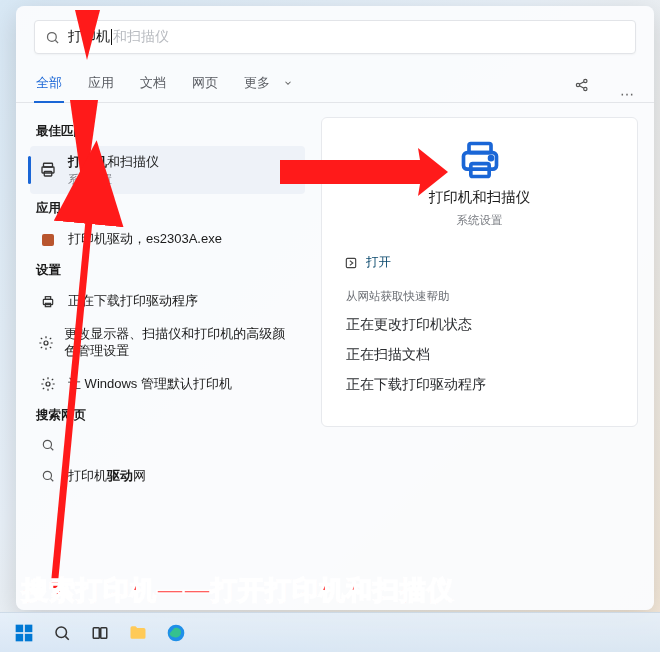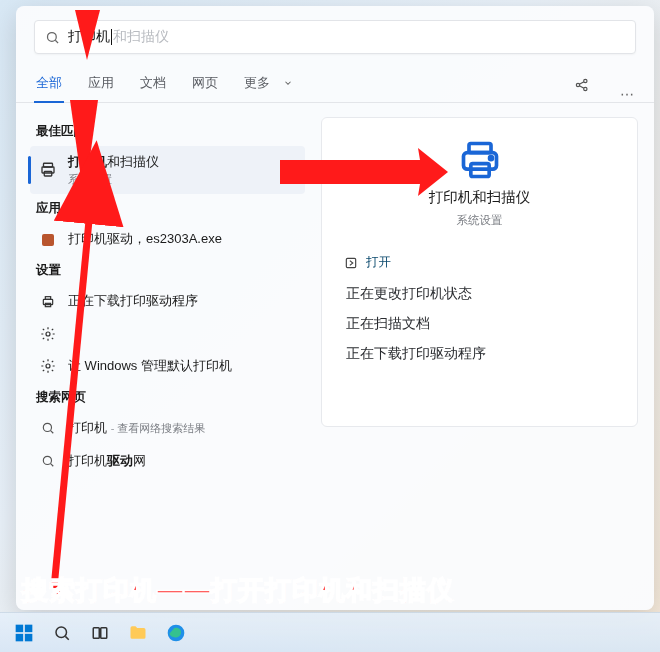--- a/index.html
+++ b/index.html
@@ -175,44 +175,40 @@
         </span>
         <div class="txt">正在下载打印驱动程序</div>
       </div>
       <div class="item">
         <span class="icon">
           <svg width="16" height="16" viewBox="0 0 24 24" fill="none" stroke="#333" stroke-width="1.8">
               <circle cx="12" cy="12" r="3"></circle>
               <path d="M12 2v3M12 19v3M4.2 4.2l2.1 2.1M17.7 17.7l2.1 2.1M2 12h3M19 12h3M4.2 19.8l2.1-2.1M17.7 6.3l2.1-2.1"></path>
             </svg>
         </span>
+        <div class="txt">更改显示器、扫描仪和打印机的高级颜色管理设置</div>
       </div>
       <div class="item">
         <span class="icon">
           <svg width="16" height="16" viewBox="0 0 24 24" fill="none" stroke="#333" stroke-width="1.8">
               <circle cx="12" cy="12" r="3"></circle>
               <path d="M12 2v3M12 19v3M4.2 4.2l2.1 2.1M17.7 17.7l2.1 2.1M2 12h3M19 12h3M4.2 19.8l2.1-2.1M17.7 6.3l2.1-2.1"></path>
             </svg>
         </span>
         <div class="txt">让 Windows 管理默认打印机</div>
       </div>
 
       <div class="section-hdr">搜索网页</div>
       <div class="item">
         <span class="icon">
           <svg width="14" height="14" viewBox="0 0 24 24" fill="none" stroke="#555" stroke-width="2">
               <circle cx="11" cy="11" r="7"></circle>
               <line x1="21" y1="21" x2="16.5" y2="16.5"></line>
             </svg>
         </span>
-        <div class="txt">
-          <span>打印机</span>
-          <span style="color:#9a9da3;font-size:11px;"> - </span>
-          <span class="sub" style="display:inline">查看网络搜索结果</span>
-        </div>
       </div>
       <div class="item">
         <span class="icon">
           <svg width="14" height="14" viewBox="0 0 24 24" fill="none" stroke="#555" stroke-width="2">
               <circle cx="11" cy="11" r="7"></circle>
               <line x1="21" y1="21" x2="16.5" y2="16.5"></line>
             </svg>
         </span>
         <div class="txt">
           <span>打印机</span><span style="font-weight:600">驱动</span><span>网</span>
@@ -232,20 +228,21 @@
           <div class="panel-title">打印机和扫描仪</div>
           <div class="panel-sub">系统设置</div>
         </div>
         <div class="open-row">
           <svg width="14" height="14" viewBox="0 0 24 24" fill="none" stroke="#444" stroke-width="2">
               <rect x="4" y="4" width="16" height="16" rx="2"></rect>
               <polyline points="10 8 15 12 10 16" fill="none"></polyline>
             </svg>
           <span>打开</span>
         </div>
+        <div class="help-hdr">从网站获取快速帮助</div>
         <div class="help-item">正在更改打印机状态</div>
         <div class="help-item">正在扫描文档</div>
         <div class="help-item">正在下载打印驱动程序</div>
       </div>
     </div>
   </div>
 </div>
 
 <svg class="arrow" style="left:0;top:0" width="660" height="652">
   <defs>

